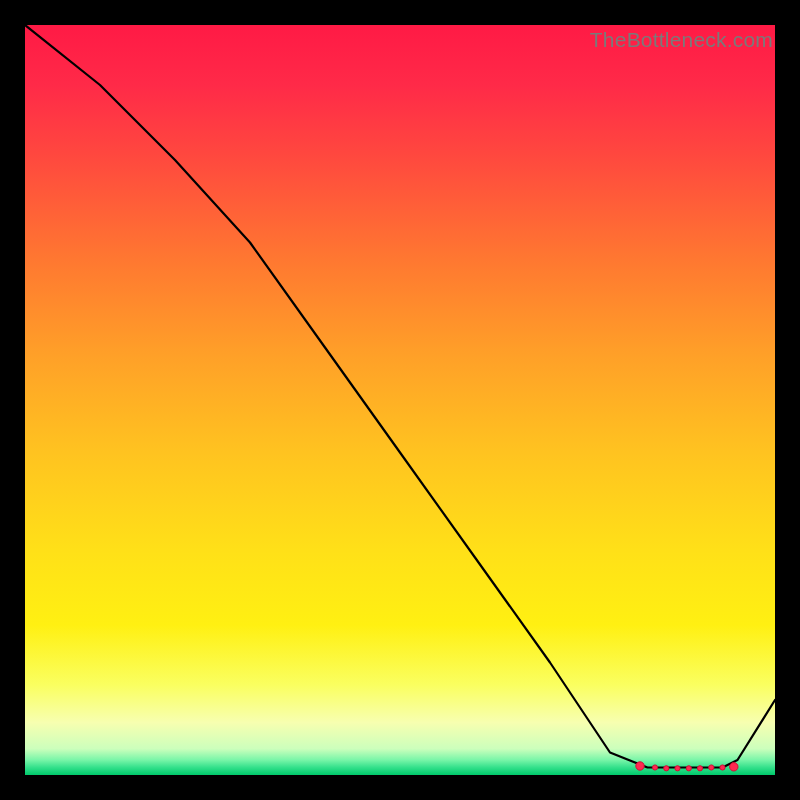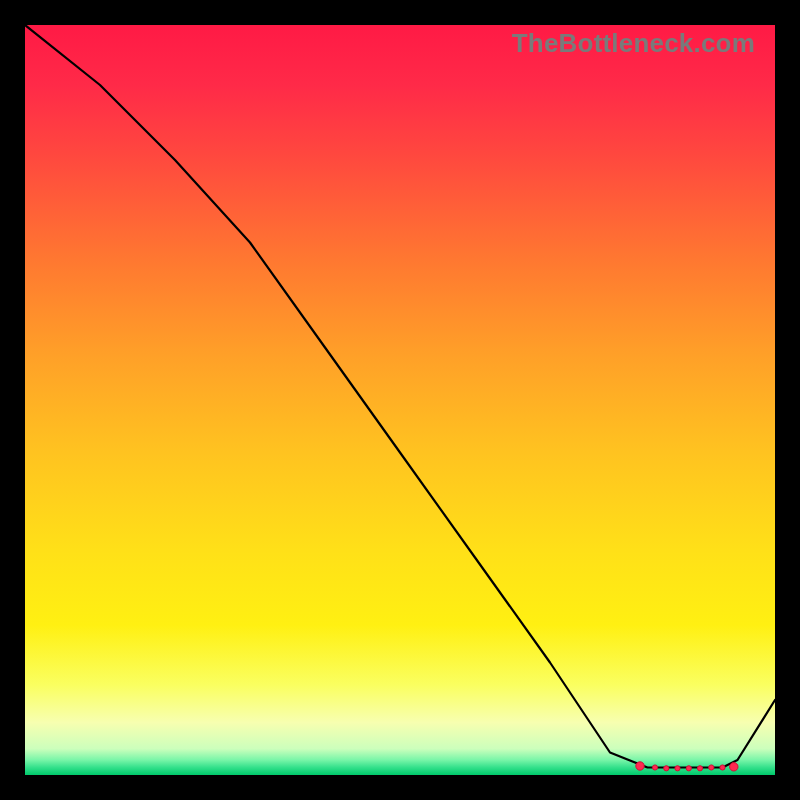--- a/index.html
+++ b/index.html
@@ -35,26 +35,26 @@
       #f7ffb0 93%,
       #ccffbc 96.5%,
       #78f5a8 98%,
       #33e08b 99%,
       #00c96b 100%
     );
   }
   .watermark {
     position: absolute;
     top: 3px;
-    right: 20px;
+    right: 2px;
     font-family: Arial, Helvetica, sans-serif;
-    font-size: 26px;
+    font-size: 21px;
     color: #7a7a7a;
     letter-spacing: 0.2px;
-    font-weight: 700;
+    font-weight: 400;
   }
   svg.overlay {
     position: absolute;
     left: 0;
     top: 0;
     width: 750px;
     height: 750px;
     pointer-events: none;
   }
   .curve {

